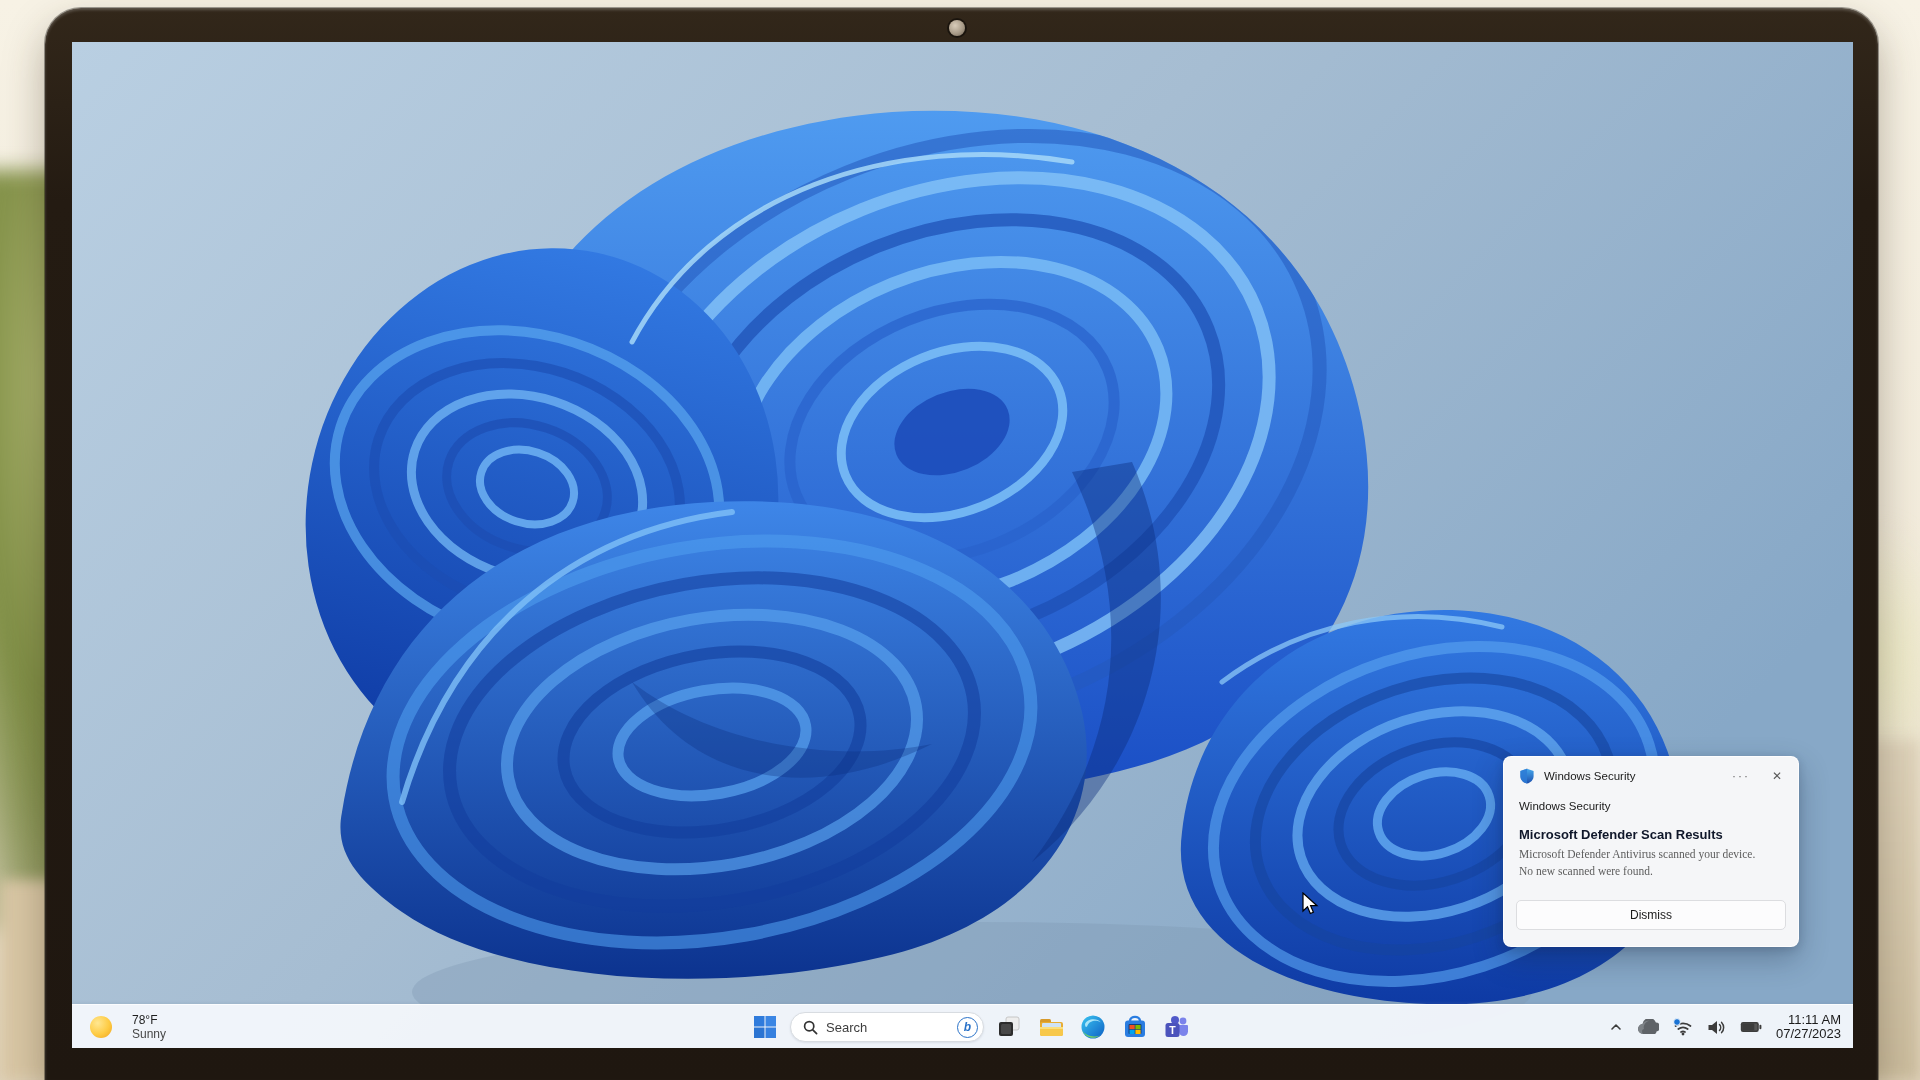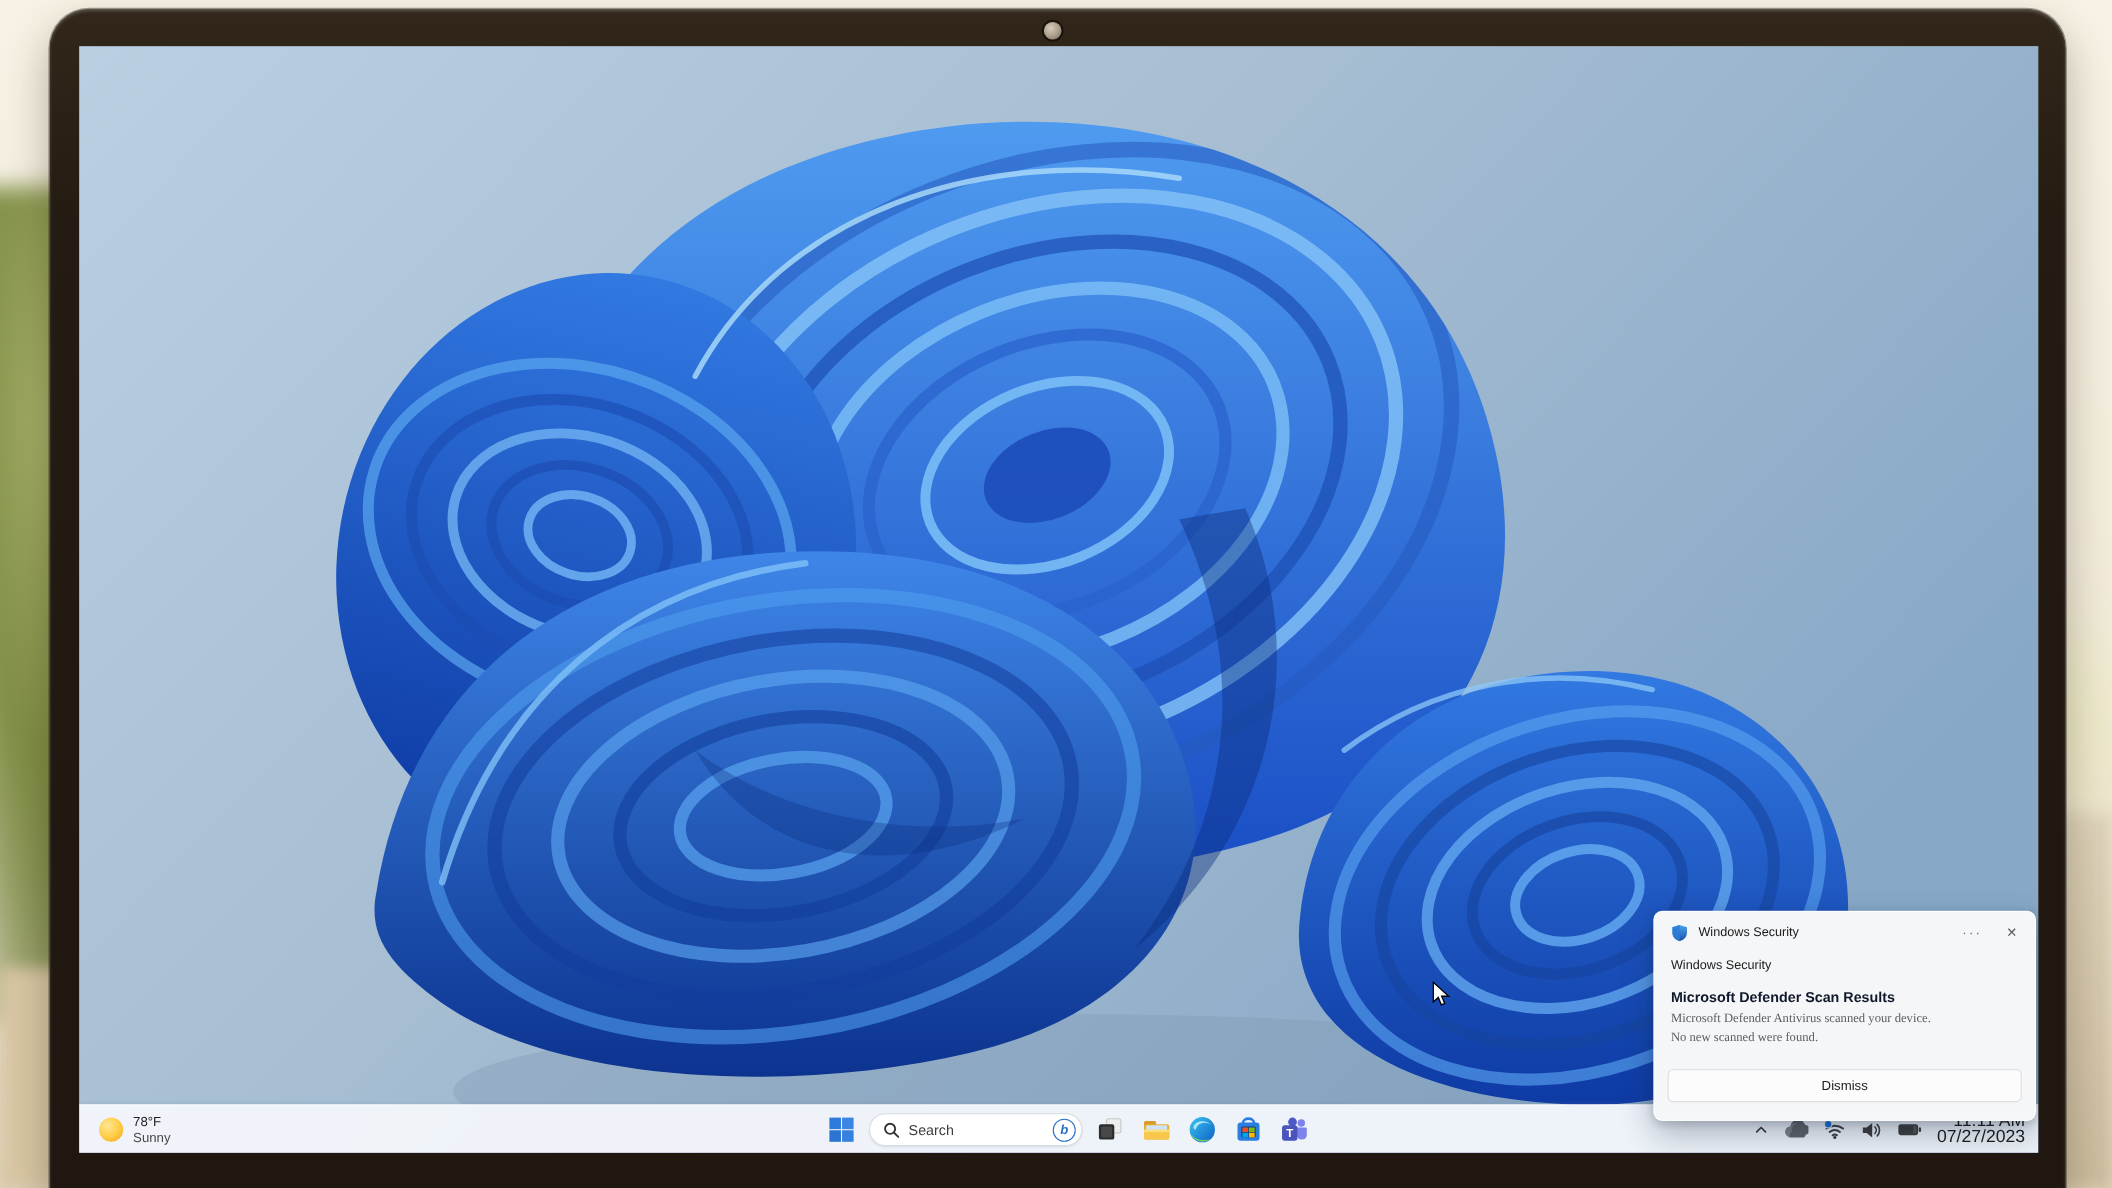--- a/index.html
+++ b/index.html
@@ -28,40 +28,40 @@
     background:radial-gradient(circle at 38% 35%, #d8ccba 0%, #a89b88 55%, #6f6355 100%);
     box-shadow:0 0 0 2px rgba(0,0,0,.45); }
 
   .screen { position:absolute; left:27px; top:34px; width:1781px; height:1006px; background:#9db3c8; overflow:hidden; }
   .wallpaper { position:absolute; inset:0; width:100%; height:100%; display:block; }
 
   
   .cursor { position:absolute; left:1230px; top:850px; width:17px; height:24px; z-index:40; }
 
   
-  .toast { position:absolute; left:1431px; top:786px; width:348px; height:191px; z-index:30;
+  .toast { position:absolute; left:1431px; top:714px; width:296px; height:191px; z-index:30;
     background:#f5f6f8; border-radius:8px; border:1px solid rgba(255,255,255,.8);
     box-shadow:0 12px 30px rgba(20,35,60,.30), 0 2px 8px rgba(20,35,60,.18); }
   .toast-header { display:flex; align-items:center; padding:11px 12px 0 15px; }
   .toast-app-name { font-size:11.5px; color:#1a1a1a; margin-left:9px; flex:1; }
   .toast-more { font-size:12px; color:#6b6b6b; letter-spacing:2px; background:none; border:none; cursor:default; padding:0 4px; }
   .toast-close { font-size:12px; color:#5a5a5a; background:none; border:none; cursor:default; margin-left:14px; padding:0 4px; }
   .toast-source { margin:16px 15px 0; font-size:11.5px; color:#202020; }
   .toast-title { margin:15px 15px 0; font-size:13px; font-weight:bold; color:#0f172a; }
   .toast-body { margin:4px 15px 0; font-size:11.5px; line-height:17px; color:#5d5d5d;font-family:Liberation Serif, serif; }
   .toast-dismiss { position:absolute; left:12px; right:12px; bottom:16px; height:30px;
     background:#fcfcfd; border:1px solid #dcdde0; border-radius:5px;
     font-family:"Liberation Sans", sans-serif; font-size:12px; color:#1a1a1a; }
 
   
   .taskbar { position:absolute; left:0; top:962px; width:1781px; height:44px; z-index:20;
     background:rgba(242,246,251,.96); border-top:1px solid rgba(255,255,255,.7);
     box-shadow:0 -1px 3px rgba(110,130,155,.18); }
 
-  .weather { position:absolute; left:8px; top:0; height:44px; display:flex; align-items:center; gap:9px;
+  .weather { position:absolute; left:8px; top:0; height:44px; display:flex; align-items:center; gap:20px;
     padding:0 10px; border-radius:4px; cursor:default; }
   .sun { width:22px; height:22px; border-radius:50%;
     background:radial-gradient(circle at 35% 32%, #ffe792 0%, #fecb43 55%, #efa11d 100%); }
   .weather-text { font-size:12px; line-height:14px; }
   .weather-temp { color:#1f1f1f; }
   .weather-cond { color:#474747; }
 
   .tb-center { position:absolute; left:676px; top:0; height:44px; display:flex; align-items:center; gap:8px; }
   .tb-btn { width:34px; height:34px; display:flex; align-items:center; justify-content:center;
     border:none; background:transparent; border-radius:5px; cursor:default; }
@@ -71,21 +71,21 @@
   .search-input { flex:1; min-width:0; border:none; outline:none; background:transparent;
     font-family:"Liberation Sans", sans-serif; font-size:13px; color:#0f766e; }
   .search-input::placeholder { color:#3d3d3d; opacity:1; }
   .bing-badge { width:21px; height:21px; border-radius:50%; border:1.5px solid #2a72c8; background:#fff;
     display:flex; align-items:center; justify-content:center; flex:0 0 auto;
     font-size:12px; font-weight:bold; color:#2a72c8; font-style:italic; }
 
   .tb-tray { position:absolute; right:10px; top:0; height:44px; display:flex; align-items:center; gap:10px; }
   .tray-btn { display:flex; align-items:center; justify-content:center; border:none; background:transparent;
     padding:2px; border-radius:4px; cursor:default; }
-  .clock { text-align:right; font-size:16px; line-height:14px; color:#1b1b1b; cursor:default; }
+  .clock { text-align:right; font-size:13px; line-height:14px; color:#1b1b1b; cursor:default; }
 
   svg text { font-family:"Liberation Sans", sans-serif; }
 </style>
 </head>
 <body>
 
 <div class="bg-base"></div>
 <div class="bg-plant"></div>
 <div class="bg-desk-left"></div>
 <div class="bg-window-right"></div>

